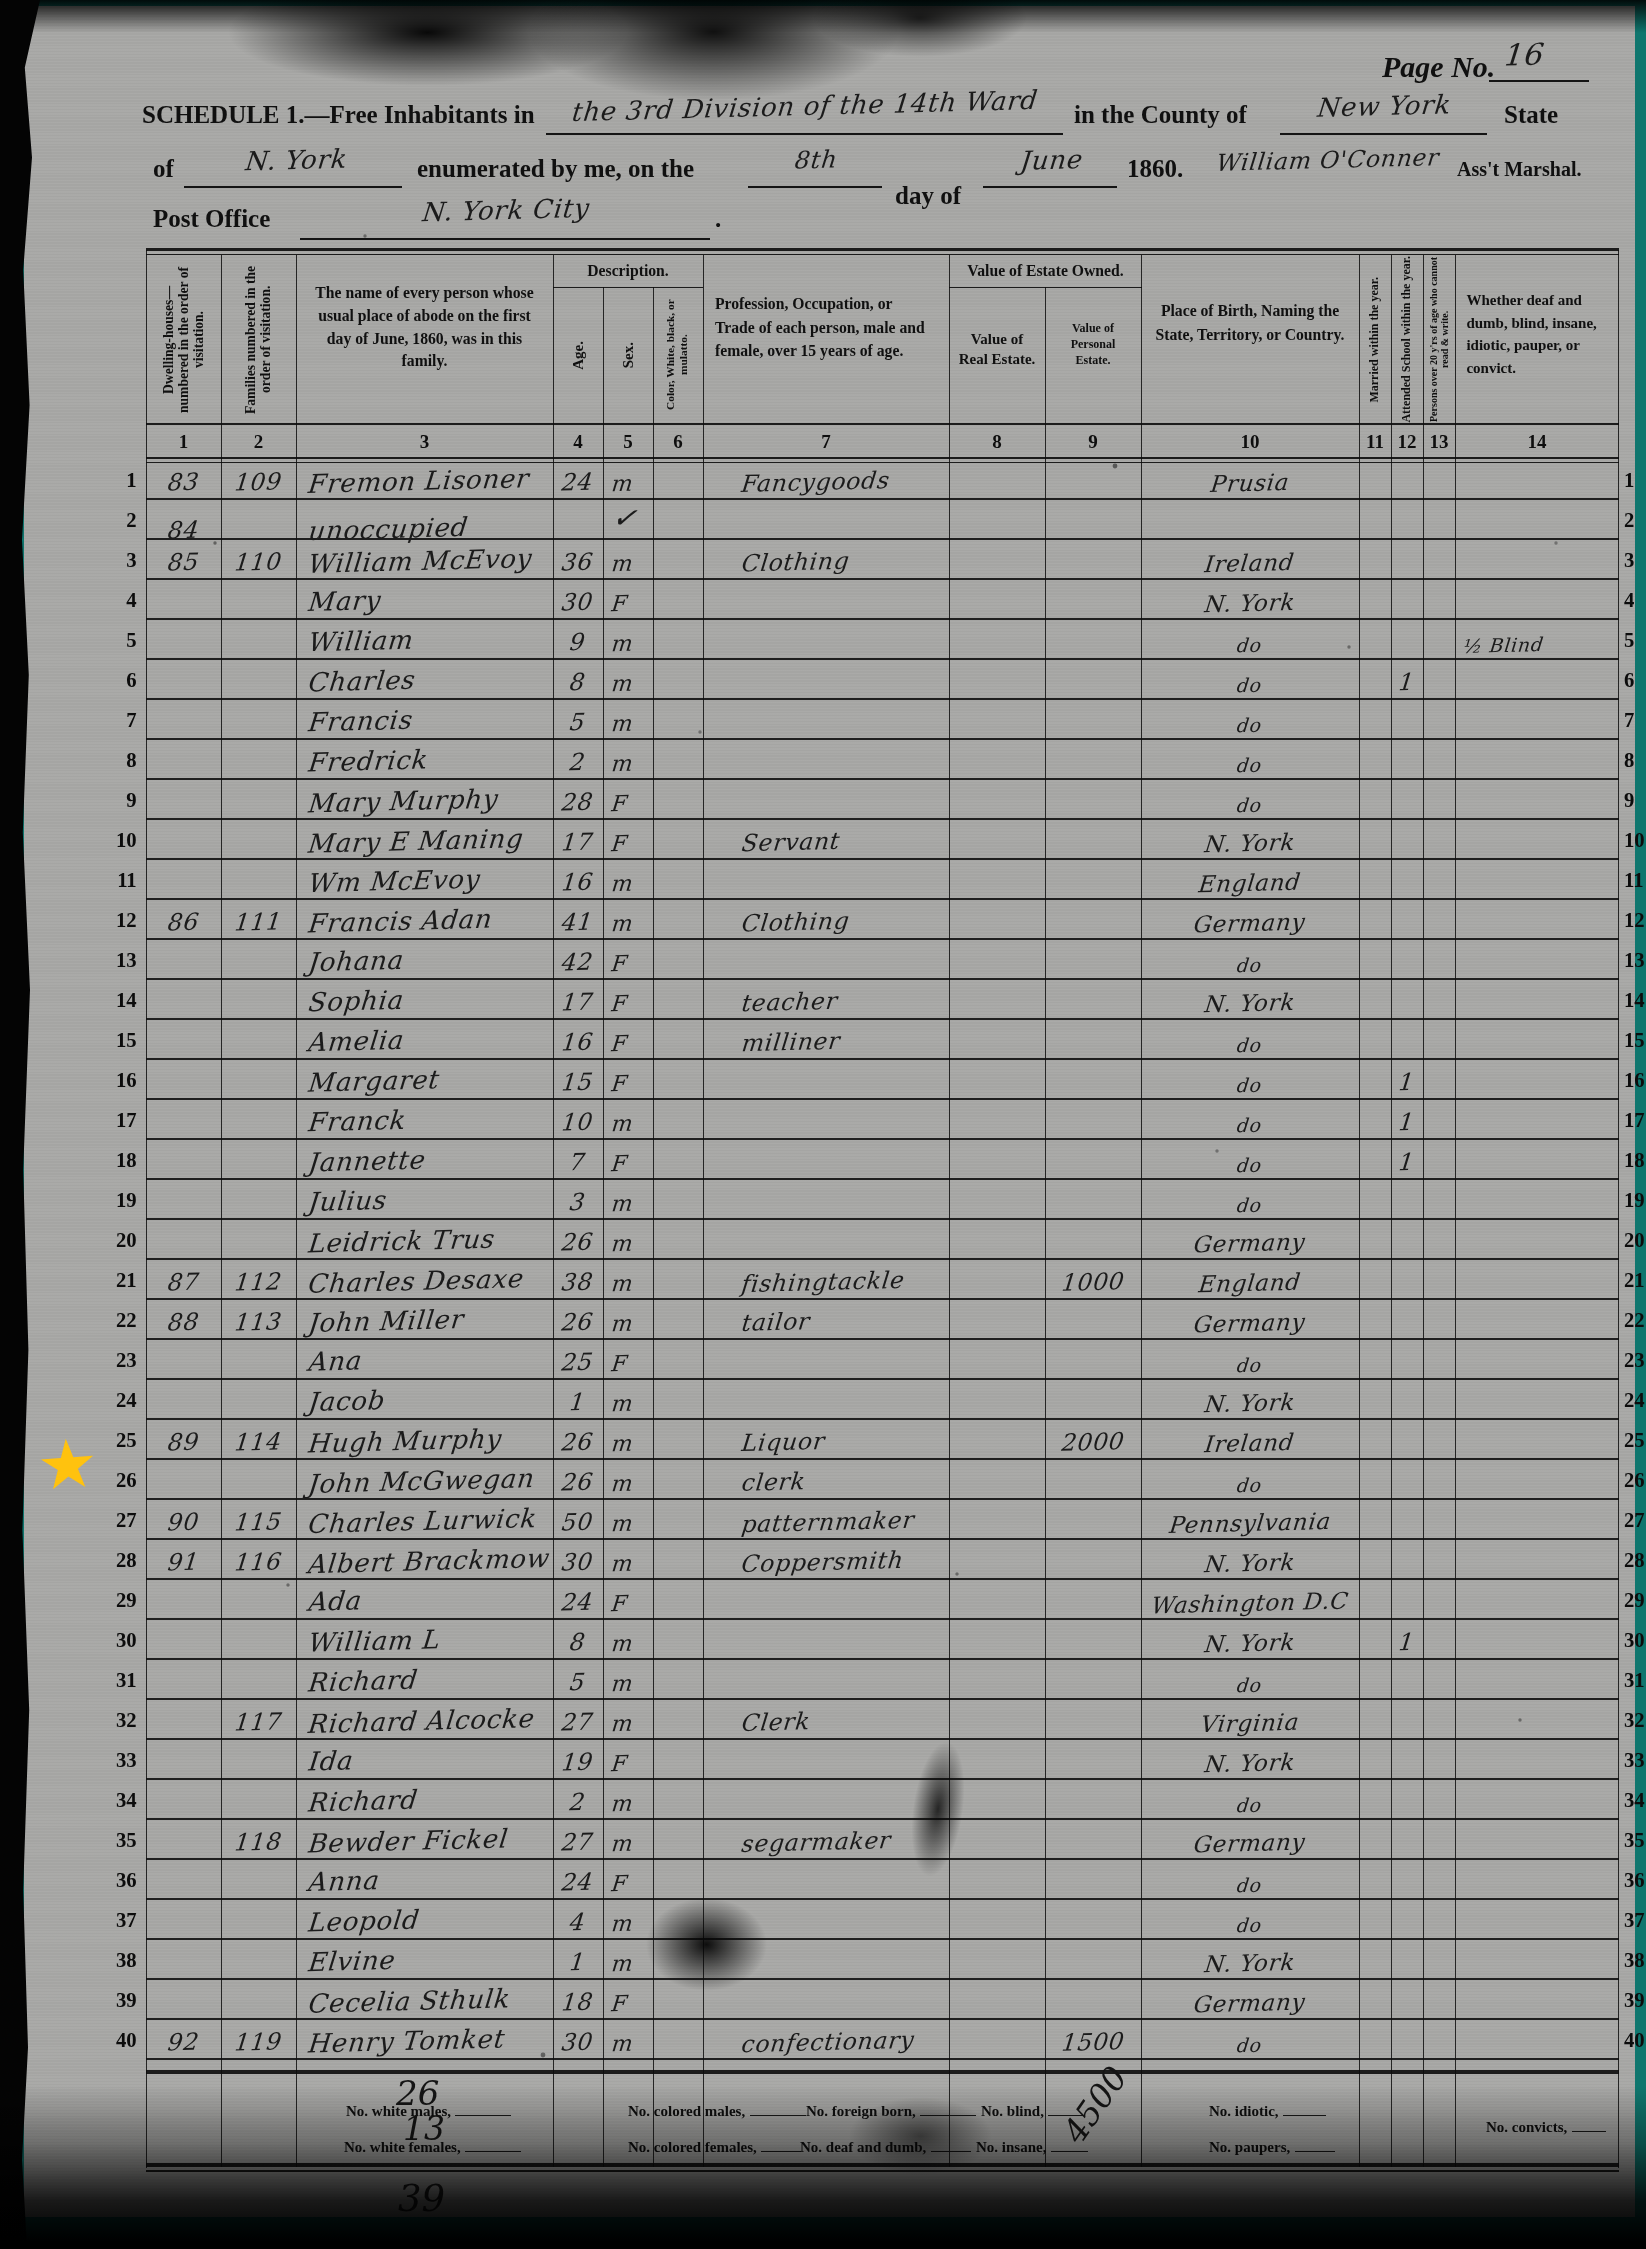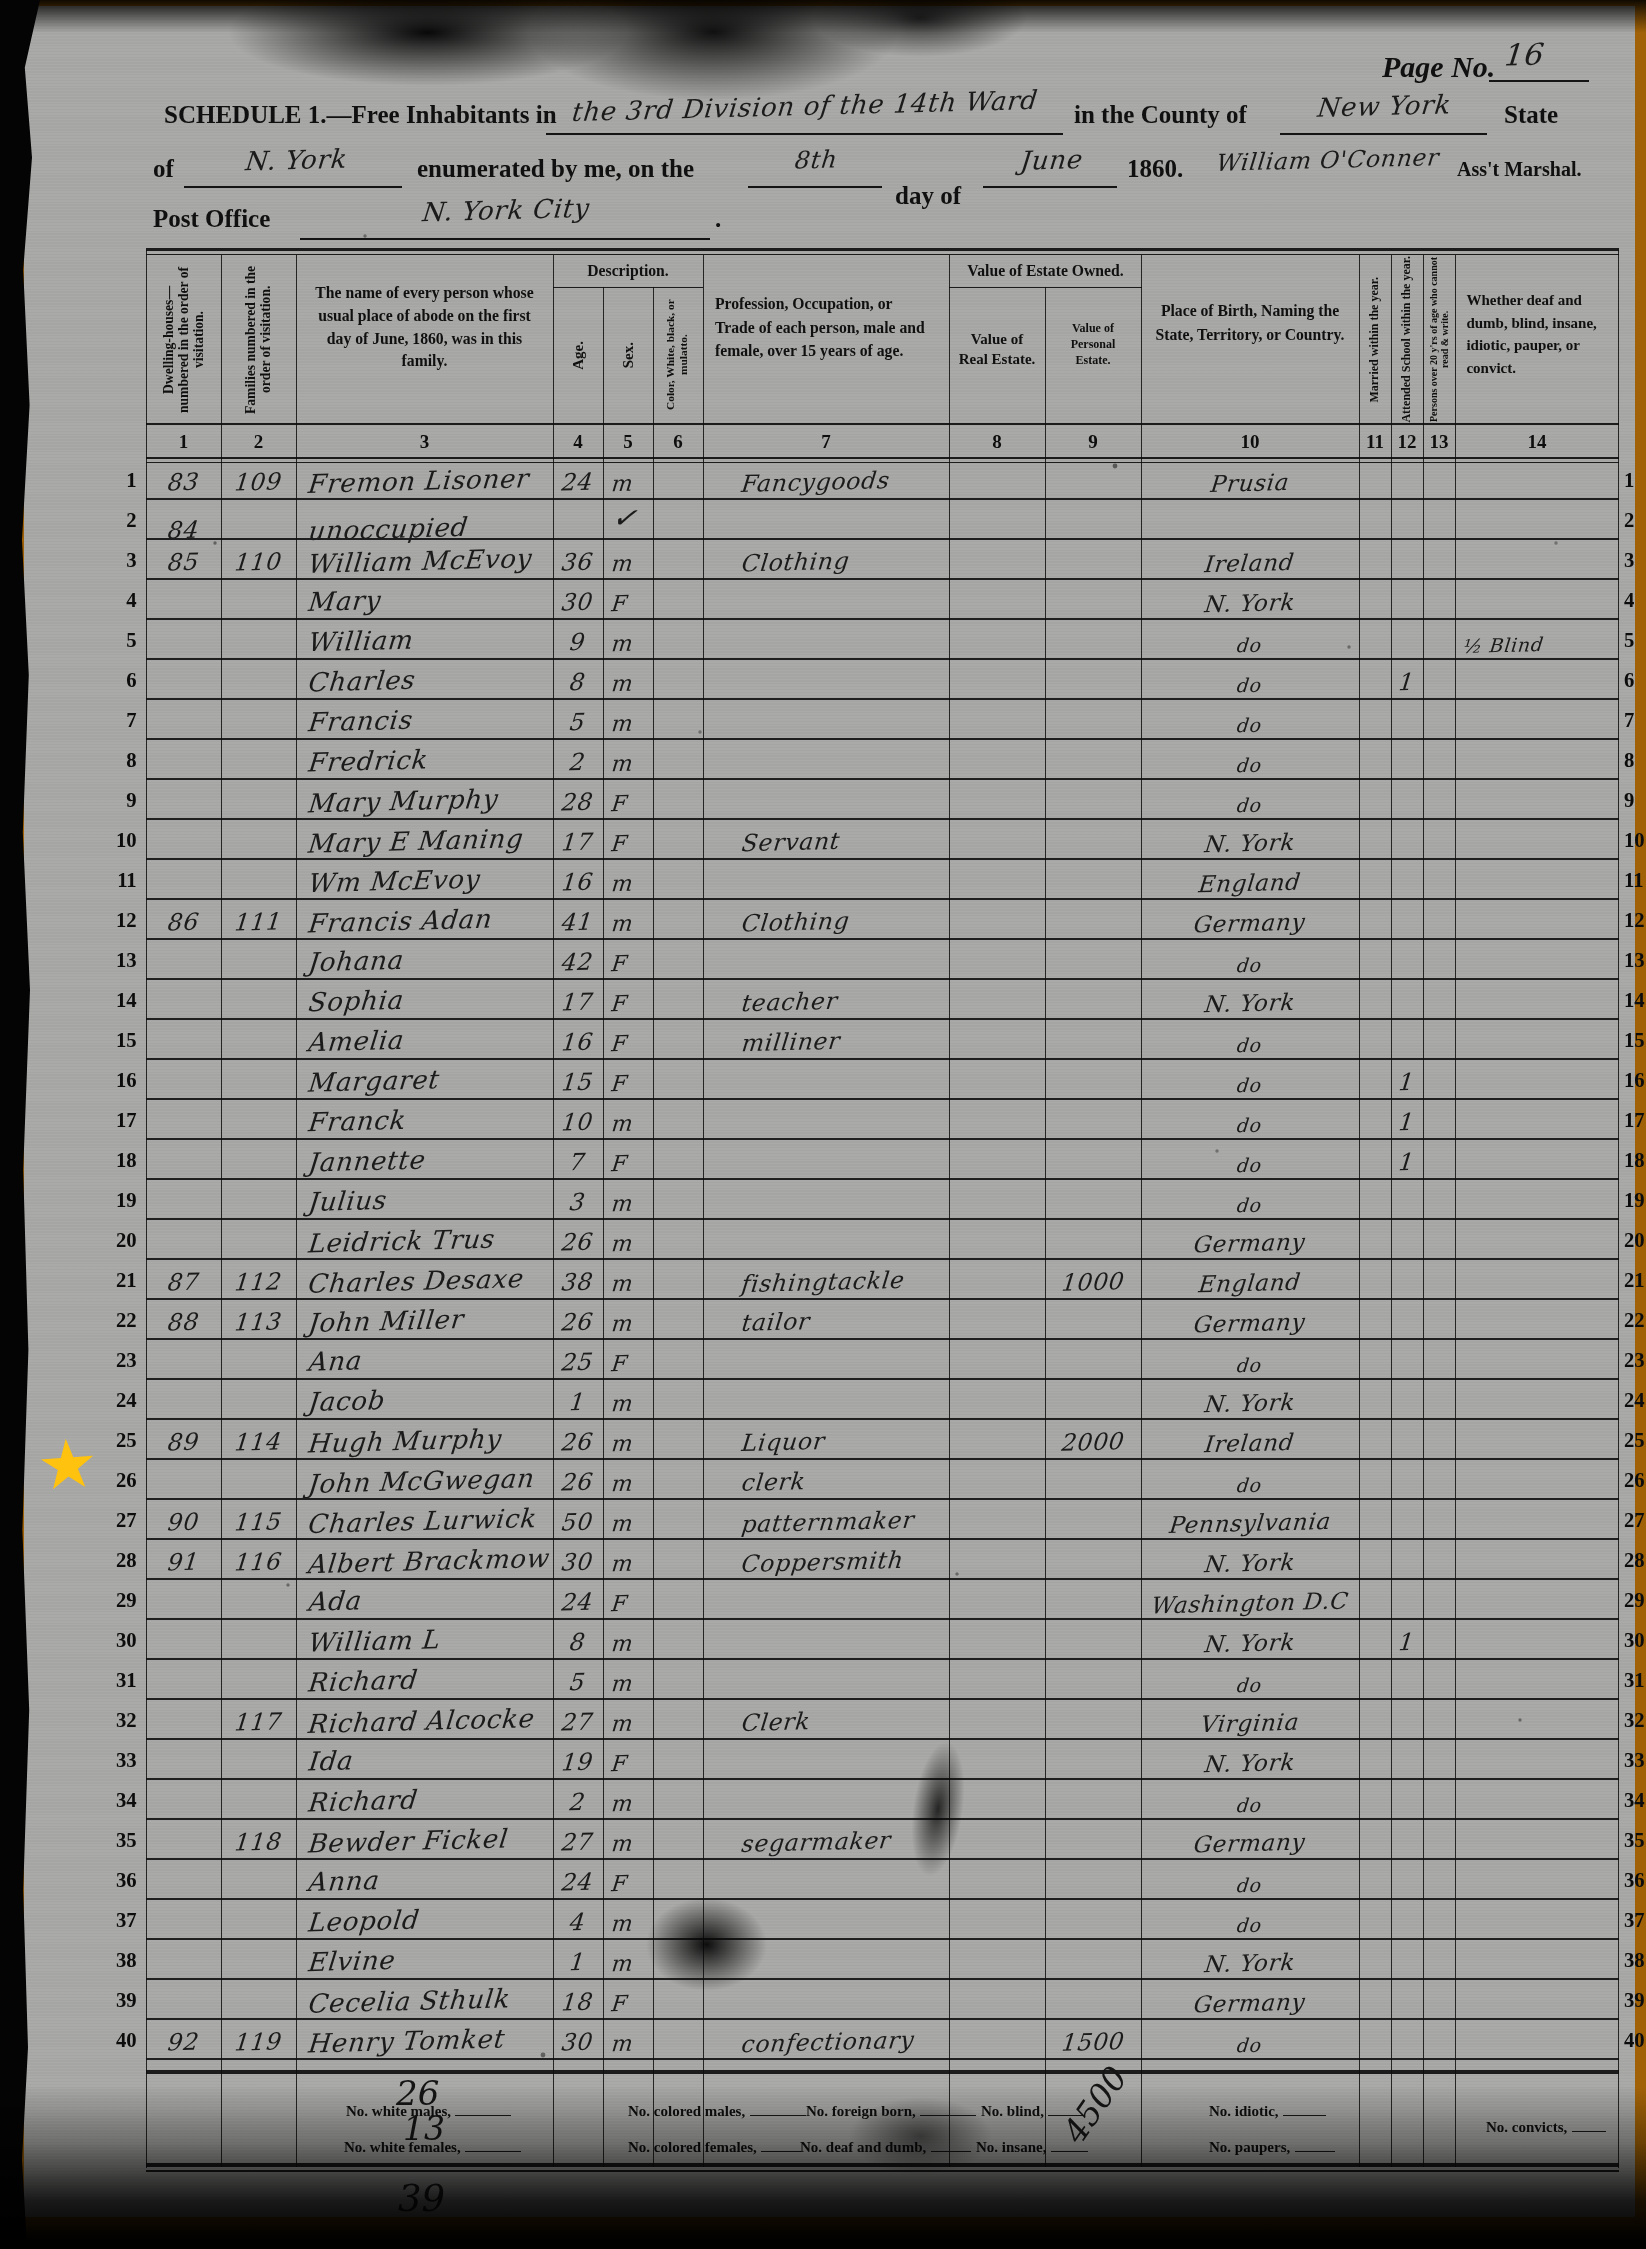--- a/index.html
+++ b/index.html
@@ -1,16 +1,16 @@
 <!DOCTYPE html>
 <html style="font-size:11.4px"><head>
 <meta charset="utf-8">
 <style>
   html,body{margin:0;padding:0;background:#000;}
-  #page{position:relative;width:1646px;height:2250px;background:#a16207;overflow:hidden;
+  #page{position:relative;width:1646px;height:2250px;background:#0f766e;overflow:hidden;
         font-family:"Liberation Serif",serif;color:#161616;}
   #paper{position:absolute;left:24px;top:5.7px;right:11.4px;bottom:33px;background:#a8a8a6;
          background-image:repeating-linear-gradient(0deg,rgba(255,255,255,.02) 0 1.4px,rgba(0,0,0,.02) 1.4px 2.9px);}
   
   .ragged-left{position:absolute;left:0;top:0;width:40px;height:100%;background:#040404;
     clip-path:polygon(0 0,100% 0,62% 3%,80% 7%,58% 12%,74% 18%,55% 24%,72% 30%,57% 37%,75% 44%,58% 52%,71% 60%,56% 68%,73% 76%,58% 84%,70% 91%,55% 96%,68% 100%,0 100%);}
   .top-band{position:absolute;left:0;top:0;width:100%;height:33px;
     background:linear-gradient(to bottom,rgba(0,0,0,.9),rgba(0,0,0,0));}
   .smudge{position:absolute;pointer-events:none;}
   .sm1{left:228px;top:-21.4px;width:399px;height:107px;background:radial-gradient(closest-side,rgba(0,0,0,.95),rgba(0,0,0,0));}
@@ -86,21 +86,21 @@
 </head>
 <body>
 
 <div id="page">
   <div id="paper"></div>
 
   <div class="pos print" style="left:1382px;top:50px;font-size:30px;font-style:italic;">Page No.</div>
   <div class="pos" style="left:1505px;top:37px;font-size:30px;"><span class="hw">16</span></div>
   <div class="uline" style="left:1489px;top:80px;width:100px;"></div>
 
-  <div class="pos print" style="left:164px;top:101px;font-size:25px;">SCHEDULE 1.—Free Inhabitants in</div>
+  <div class="pos print" style="left:142px;top:101px;font-size:25px;">SCHEDULE 1.—Free Inhabitants in</div>
   <div class="pos" style="left:556px;top:91px;width:499px;text-align:center;font-size:26px;"><span class="hw">the 3rd Division of the 14th Ward</span></div>
   <div class="uline" style="left:546px;top:133px;width:517px;"></div>
   <div class="pos print" style="left:1074px;top:101px;font-size:25px;">in the County of</div>
   <div class="pos" style="left:1284px;top:91px;width:200px;text-align:center;font-size:26px;"><span class="hw">New York</span></div>
   <div class="uline" style="left:1280px;top:133px;width:207px;"></div>
   <div class="pos print" style="left:1504px;top:101px;font-size:25px;">State</div>
 
   <div class="pos print" style="left:153px;top:155px;font-size:25px;">of</div>
   <div class="pos" style="left:193px;top:145px;width:207px;text-align:center;font-size:26px;"><span class="hw">N. York</span></div>
   <div class="uline" style="left:184px;top:186px;width:218px;"></div>

